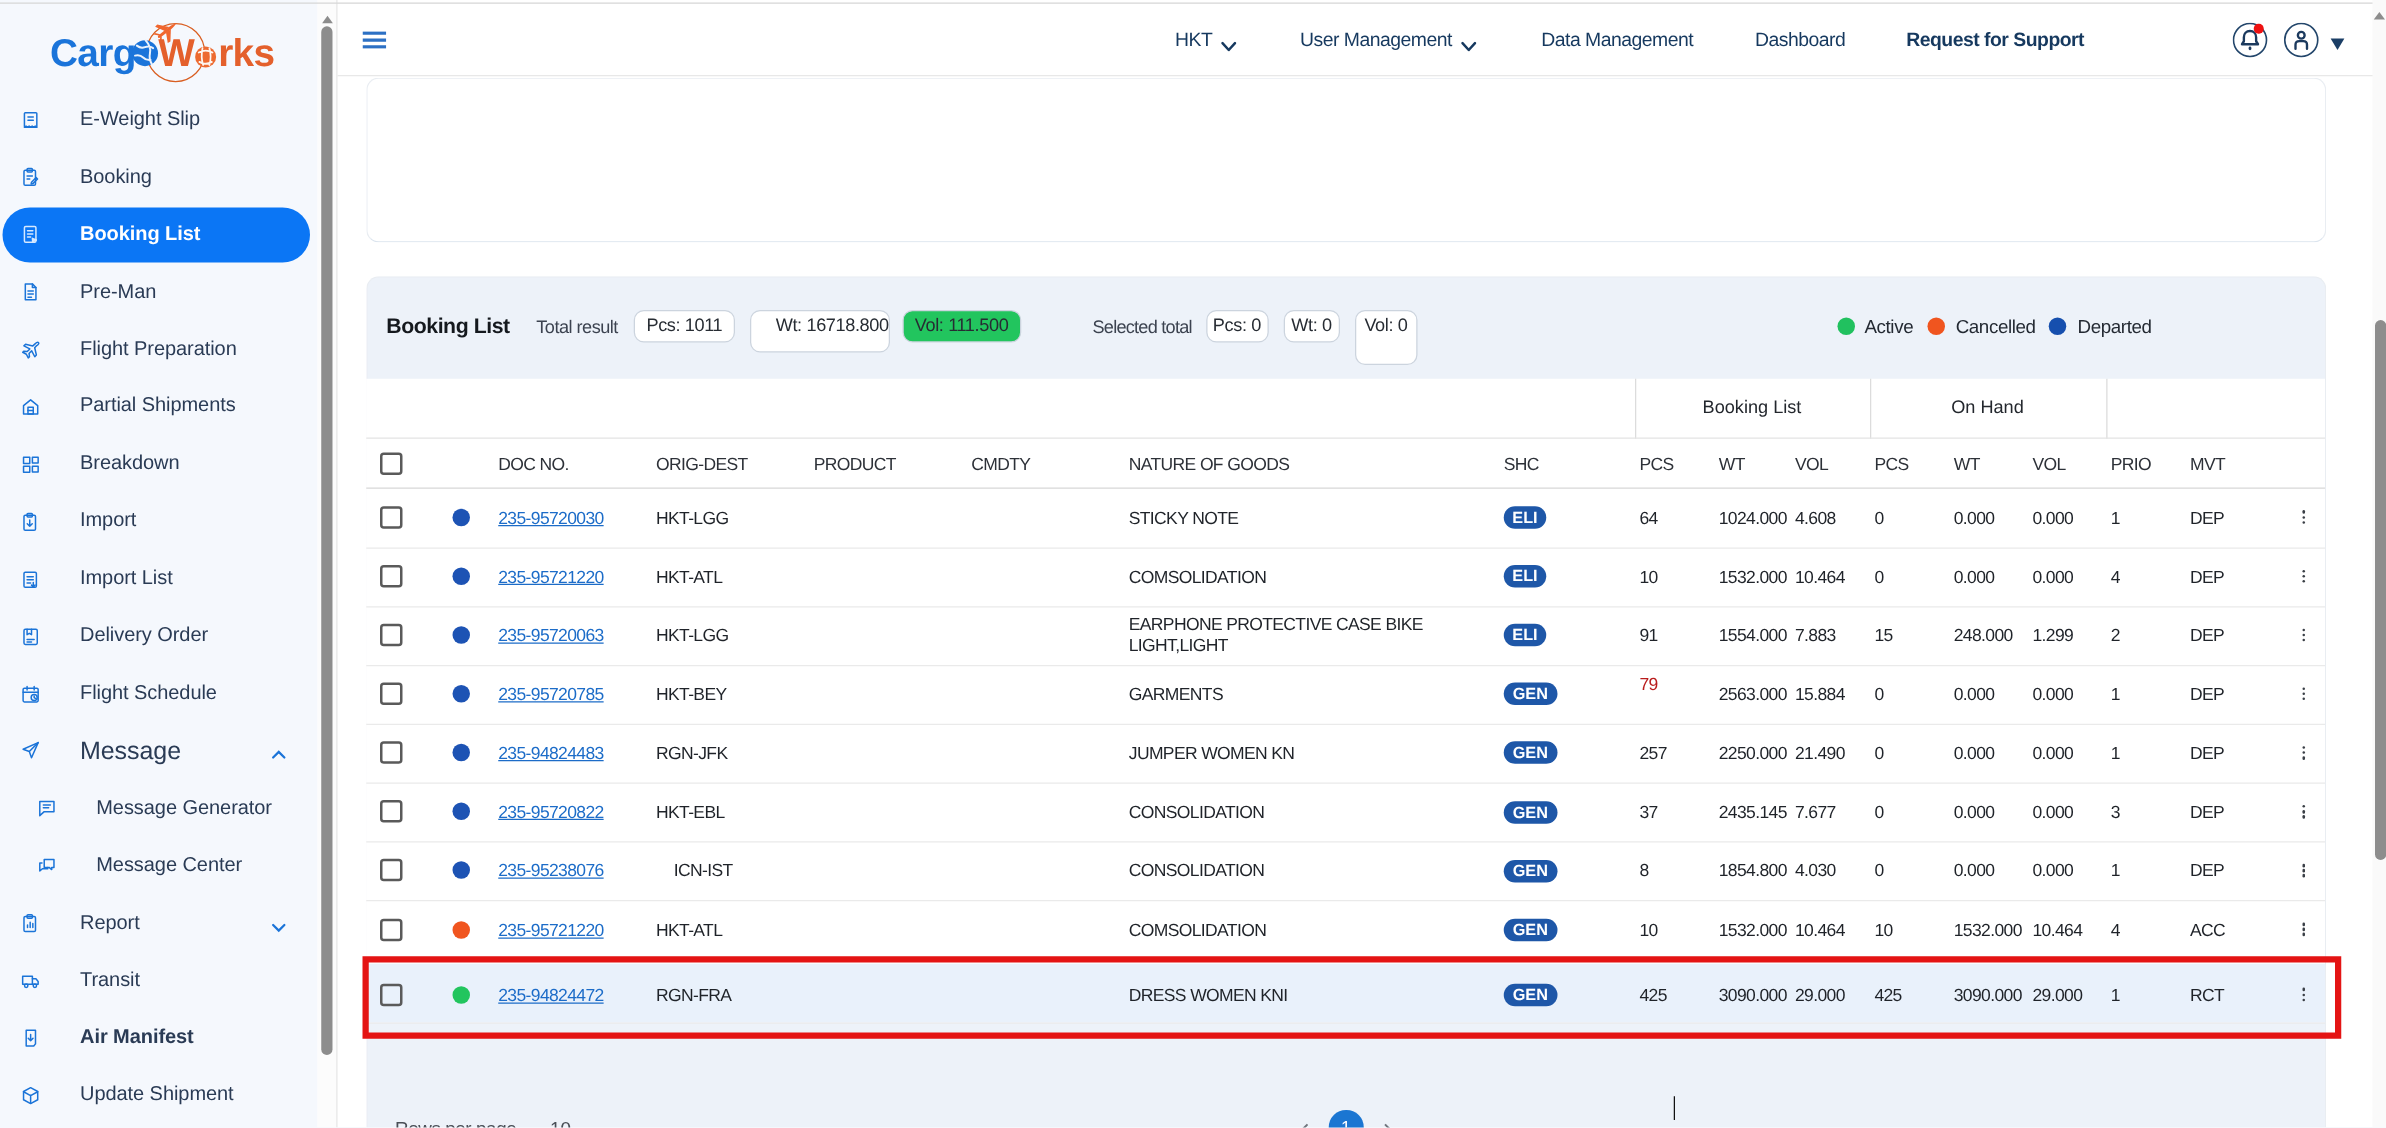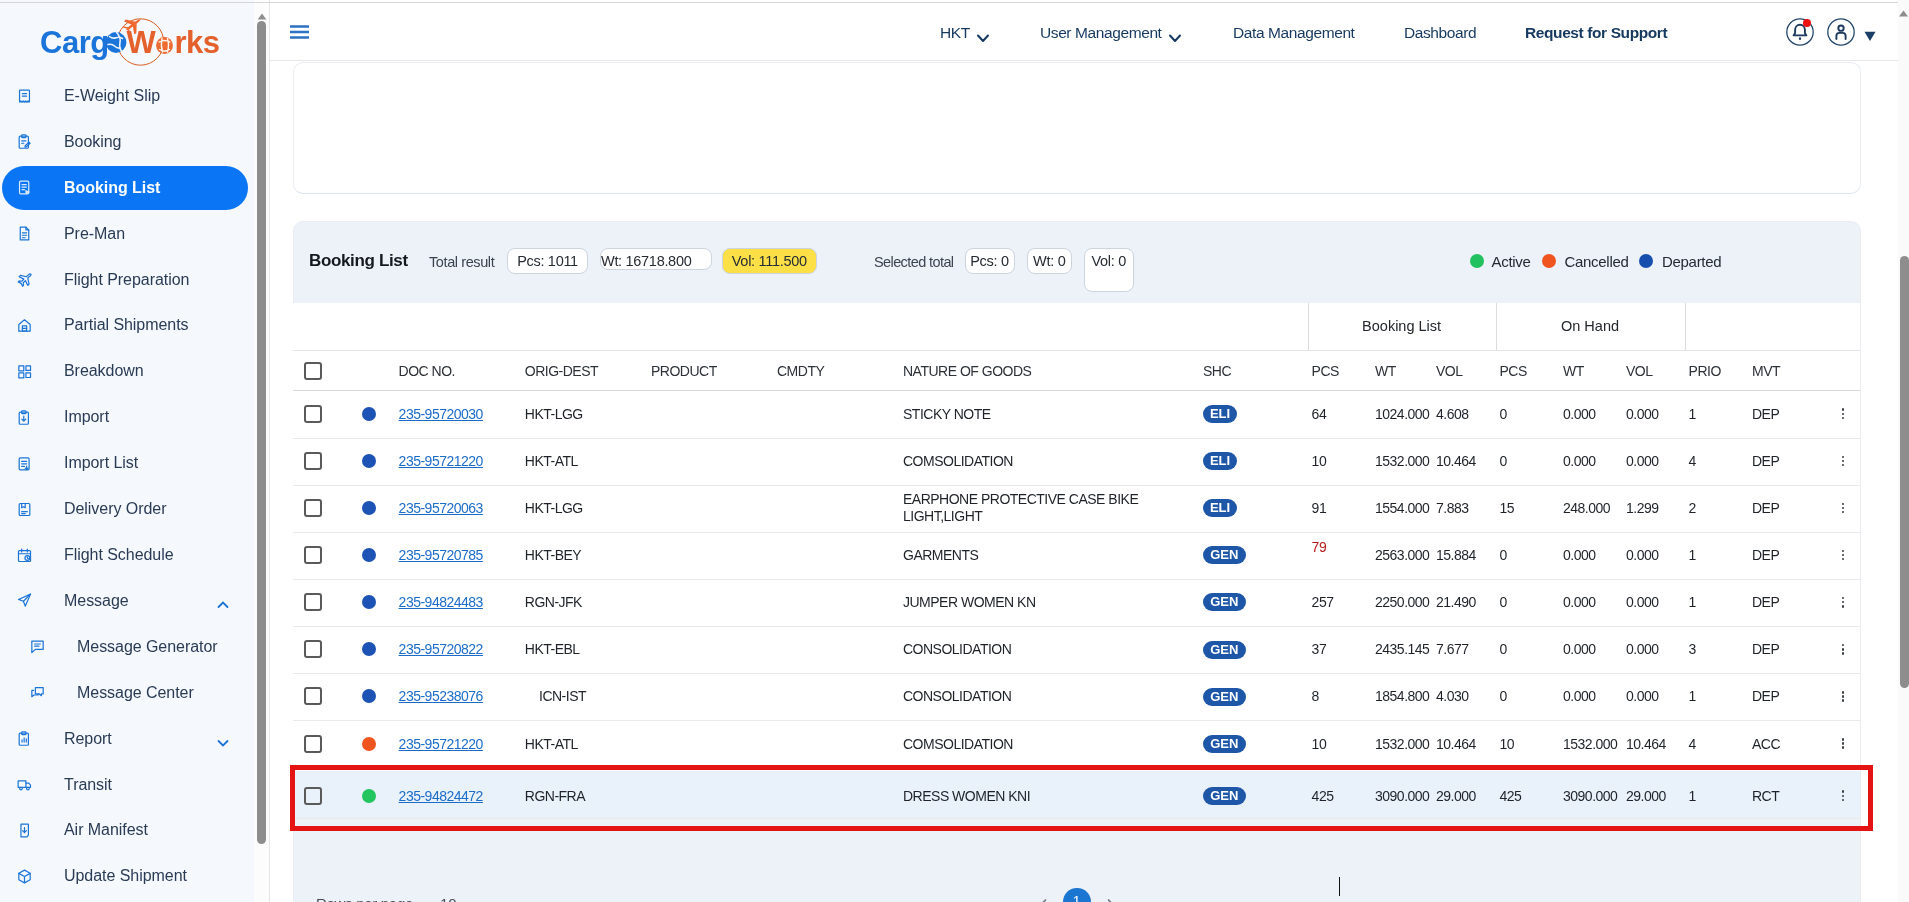--- a/index.html
+++ b/index.html
@@ -131,21 +131,21 @@
   </div>
 <div class="abs" style="left:64px;top:546.0px;font-size:16px;letter-spacing:-0.05px;line-height:18px;font-weight:normal;color:#2a3b55">Flight Schedule</div>
 <div class="abs" style="left:15.5px;top:592.4px">
     <svg width="17" height="17" viewBox="0 0 24 24" fill="none" style="display:block">
       <g fill="none" stroke-width="1.7" stroke-linecap="round" stroke-linejoin="round">
         <path d="M3.5 10.5L20.5 3l-7.5 17-2.5-7z" stroke="#1b74d8"></path>
         <path d="M10.5 13L20.5 3" stroke="#1b74d8"></path>
       </g>
     </svg>
   </div>
-<div class="abs" style="left:64px;top:591.9px;font-size:16px;letter-spacing:-0.05px;line-height:18px;font-weight:normal;color:#2a3b55">Message</div>
+<div class="abs" style="left:64px;top:591.9px;font-size:20px;letter-spacing:-0.05px;line-height:18px;font-weight:normal;color:#2a3b55">Message</div>
 <div class="abs" style="left:217px;top:595.9px"><svg width="12" height="10" viewBox="0 0 12 10">
       <path d="M1.5 7L6 2.5 10.5 7" stroke="#1b74d8" stroke-width="1.8" fill="none" stroke-linecap="round"></path>
     </svg></div>
 <div class="abs" style="left:29px;top:638.2px">
     <svg width="17" height="17" viewBox="0 0 24 24" fill="none" style="display:block">
       <g fill="none" stroke-width="1.7" stroke-linecap="round" stroke-linejoin="round">
         <path d="M4 4.5h16v11.5H9l-5 4.5z" stroke="#1b74d8"></path>
         <path d="M8 8.5h8M8 11.5h6" stroke="#1b74d8"></path>
       </g>
     </svg>
@@ -185,21 +185,21 @@
   </div>
 <div class="abs" style="left:64px;top:775.5px;font-size:16px;letter-spacing:-0.05px;line-height:18px;font-weight:normal;color:#2a3b55">Transit</div>
 <div class="abs" style="left:15.5px;top:821.9px">
     <svg width="17" height="17" viewBox="0 0 24 24" fill="none" style="display:block">
       <g fill="none" stroke-width="1.7" stroke-linecap="round" stroke-linejoin="round">
         <path d="M7 3h10.5v15.5l-2 2.5H7z" stroke="#1b74d8"></path>
         <path d="M12 8v7M9.3 12.2l2.7 2.8 2.7-2.8" stroke="#1b74d8"></path>
       </g>
     </svg>
   </div>
-<div class="abs" style="left:64px;top:821.4px;font-size:16px;letter-spacing:-0.05px;line-height:18px;font-weight:normal;color:#2a3b55">Air Manifest</div>
+<div class="abs" style="left:64px;top:821.4px;font-size:16px;letter-spacing:-0.05px;line-height:18px;font-weight:bold;color:#2a3b55">Air Manifest</div>
 <div class="abs" style="left:15.5px;top:867.8px">
     <svg width="17" height="17" viewBox="0 0 24 24" fill="none" style="display:block">
       <g fill="none" stroke-width="1.7" stroke-linecap="round" stroke-linejoin="round">
         <path d="M12 3l8 4.3v9.4L12 21l-8-4.3V7.3z" stroke="#1b74d8"></path>
         <path d="M12 12l8-4.4M12 12L4 7.6M12 12v8.6" stroke="#1b74d8"></path>
       </g>
     </svg>
   </div>
 <div class="abs" style="left:64px;top:867.2px;font-size:16px;letter-spacing:-0.05px;line-height:18px;font-weight:normal;color:#2a3b55">Update Shipment</div>
 <div class="abs" style="left:253.5px;top:0;width:15.5px;height:902px;background:#fcfcfc"></div>
@@ -236,22 +236,22 @@
       <path d="M9.4 21v-3.2c0-1.9 1.2-2.9 3-2.9h3.2c1.8 0 3 1 3 2.9V21" fill="none" stroke="#1c3a5e" stroke-width="1.9" stroke-linecap="round"></path>
     </svg></div>
 <div class="abs" style="left:1863.5px;top:27.5px"><svg width="12" height="11" viewBox="0 0 12 11">
       <path d="M0.5 0.8h11L6 10z" fill="#1b3e66"></path>
     </svg></div>
 <div class="abs" style="left:292.5px;top:61.5px;width:1568px;height:132px;background:#fff;border:1px solid #e9edf2;border-bottom-color:#dbe4ee;border-radius:10px"></div>
 <div class="abs" style="left:292.5px;top:220.5px;width:1568px;height:681.5px;background:#edf2f9;border:1px solid #e9edf2;border-bottom:none;border-radius:10px 10px 0 0"></div>
 <div class="abs" style="left:309px;top:251px;font-size:17px;letter-spacing:-0.35px;font-weight:bold;color:#15191e">Booking List</div>
 <div class="abs" style="left:429px;top:253.5px;font-size:14.5px;letter-spacing:-0.4px;color:#3c4350">Total result</div>
 <div class="abs" style="left:507px;top:247.5px;width:81px;height:26.5px;background:#fff;border:1px solid #ccd4de;border-radius:8px;font-size:14.5px;color:#272c33;text-align:center;line-height:25px;letter-spacing:-0.3px">Pcs: 1011</div>
-<div class="abs" style="left:600px;top:247.5px;width:112px;height:22px;background:#fff;border:1px solid #ccd4de;border-radius:8px;font-size:14.5px;color:#272c33;text-align:left;line-height:25px;letter-spacing:-0.3px">Wt: 16718.800</div>
-<div class="abs" style="left:721.5px;top:247.5px;width:95.5px;height:26.5px;background:#fde047;border:1px solid #ccd4de;border-radius:8px;font-size:14.5px;color:#272c33;text-align:center;line-height:25px;letter-spacing:-0.3px">Vol: 111.500</div>
+<div class="abs" style="left:600px;top:247.5px;width:112px;height:34px;background:#fff;border:1px solid #ccd4de;border-radius:8px;font-size:14.5px;color:#272c33;text-align:right;line-height:25px;letter-spacing:-0.3px">Wt: 16718.800</div>
+<div class="abs" style="left:721.5px;top:247.5px;width:95.5px;height:26.5px;background:#22c55e;border:1px solid #ccd4de;border-radius:8px;font-size:14.5px;color:#272c33;text-align:center;line-height:25px;letter-spacing:-0.3px">Vol: 111.500</div>
 <div class="abs" style="left:874px;top:253.5px;font-size:14.5px;letter-spacing:-0.6px;color:#3c4350">Selected total</div>
 <div class="abs" style="left:964.5px;top:247.5px;width:50px;height:26.5px;background:#fff;border:1px solid #ccd4de;border-radius:8px;font-size:14.5px;color:#272c33;text-align:center;line-height:25px;letter-spacing:-0.3px">Pcs: 0</div>
 <div class="abs" style="left:1026.5px;top:247.5px;width:45.5px;height:26.5px;background:#fff;border:1px solid #ccd4de;border-radius:8px;font-size:14.5px;color:#272c33;text-align:center;line-height:25px;letter-spacing:-0.3px">Wt: 0</div>
 <div class="abs" style="left:1083.5px;top:247.5px;width:50.5px;height:44px;background:#fff;border:1px solid #ccd4de;border-radius:8px;font-size:14.5px;color:#272c33;text-align:center;line-height:25px;letter-spacing:-0.3px">Vol: 0</div>
 <div class="abs" style="left:1469.5px;top:253.8px;width:14.5px;height:14.5px;border-radius:50%;background:#21c15f"></div>
 <div class="abs" style="left:1491.5px;top:253px;font-size:15px;letter-spacing:-0.3px;color:#242a33">Active</div>
 <div class="abs" style="left:1541.5px;top:253.8px;width:14.5px;height:14.5px;border-radius:50%;background:#f0551f"></div>
 <div class="abs" style="left:1564.5px;top:253px;font-size:15px;letter-spacing:-0.3px;color:#242a33">Cancelled</div>
 <div class="abs" style="left:1638.5px;top:253.8px;width:14.5px;height:14.5px;border-radius:50%;background:#164fae"></div>
 <div class="abs" style="left:1662px;top:253px;font-size:15px;letter-spacing:-0.3px;color:#242a33">Departed</div>

